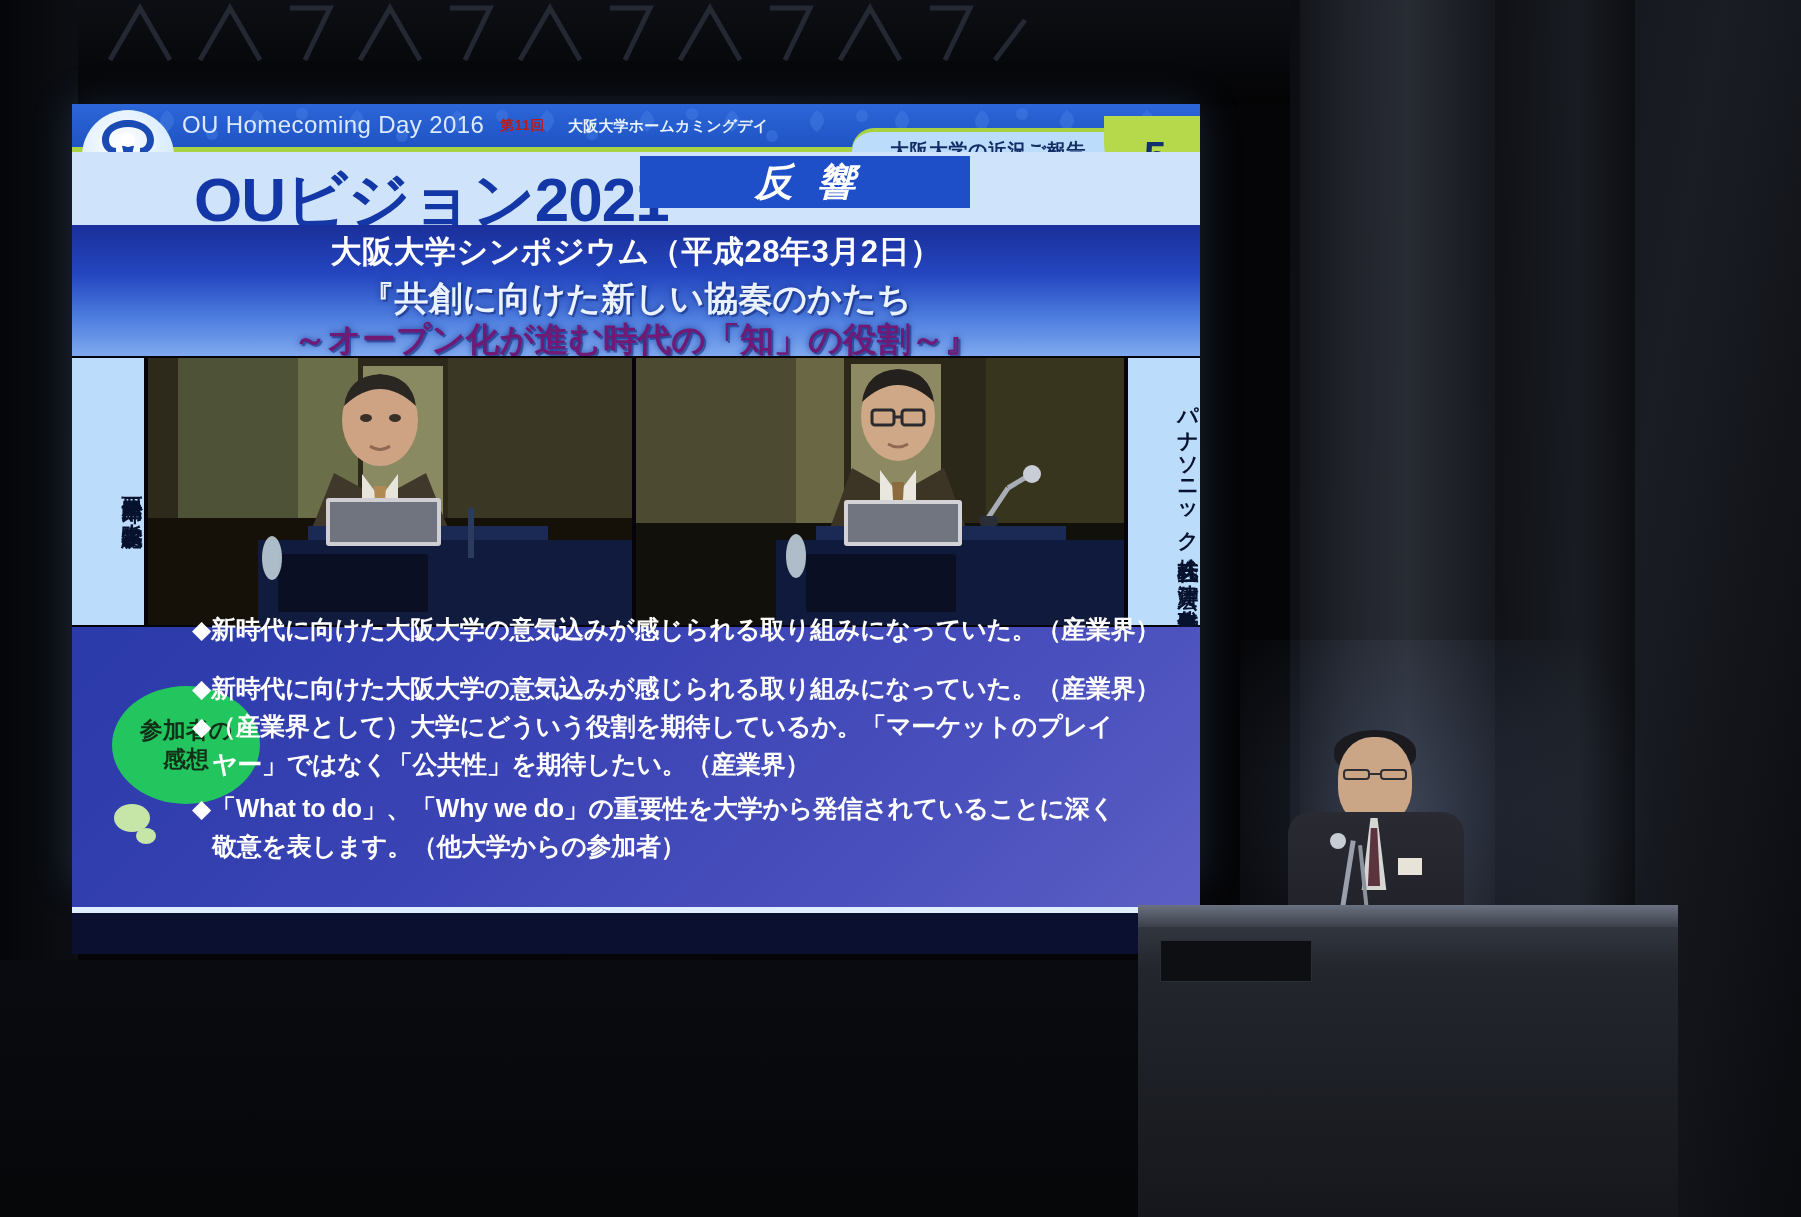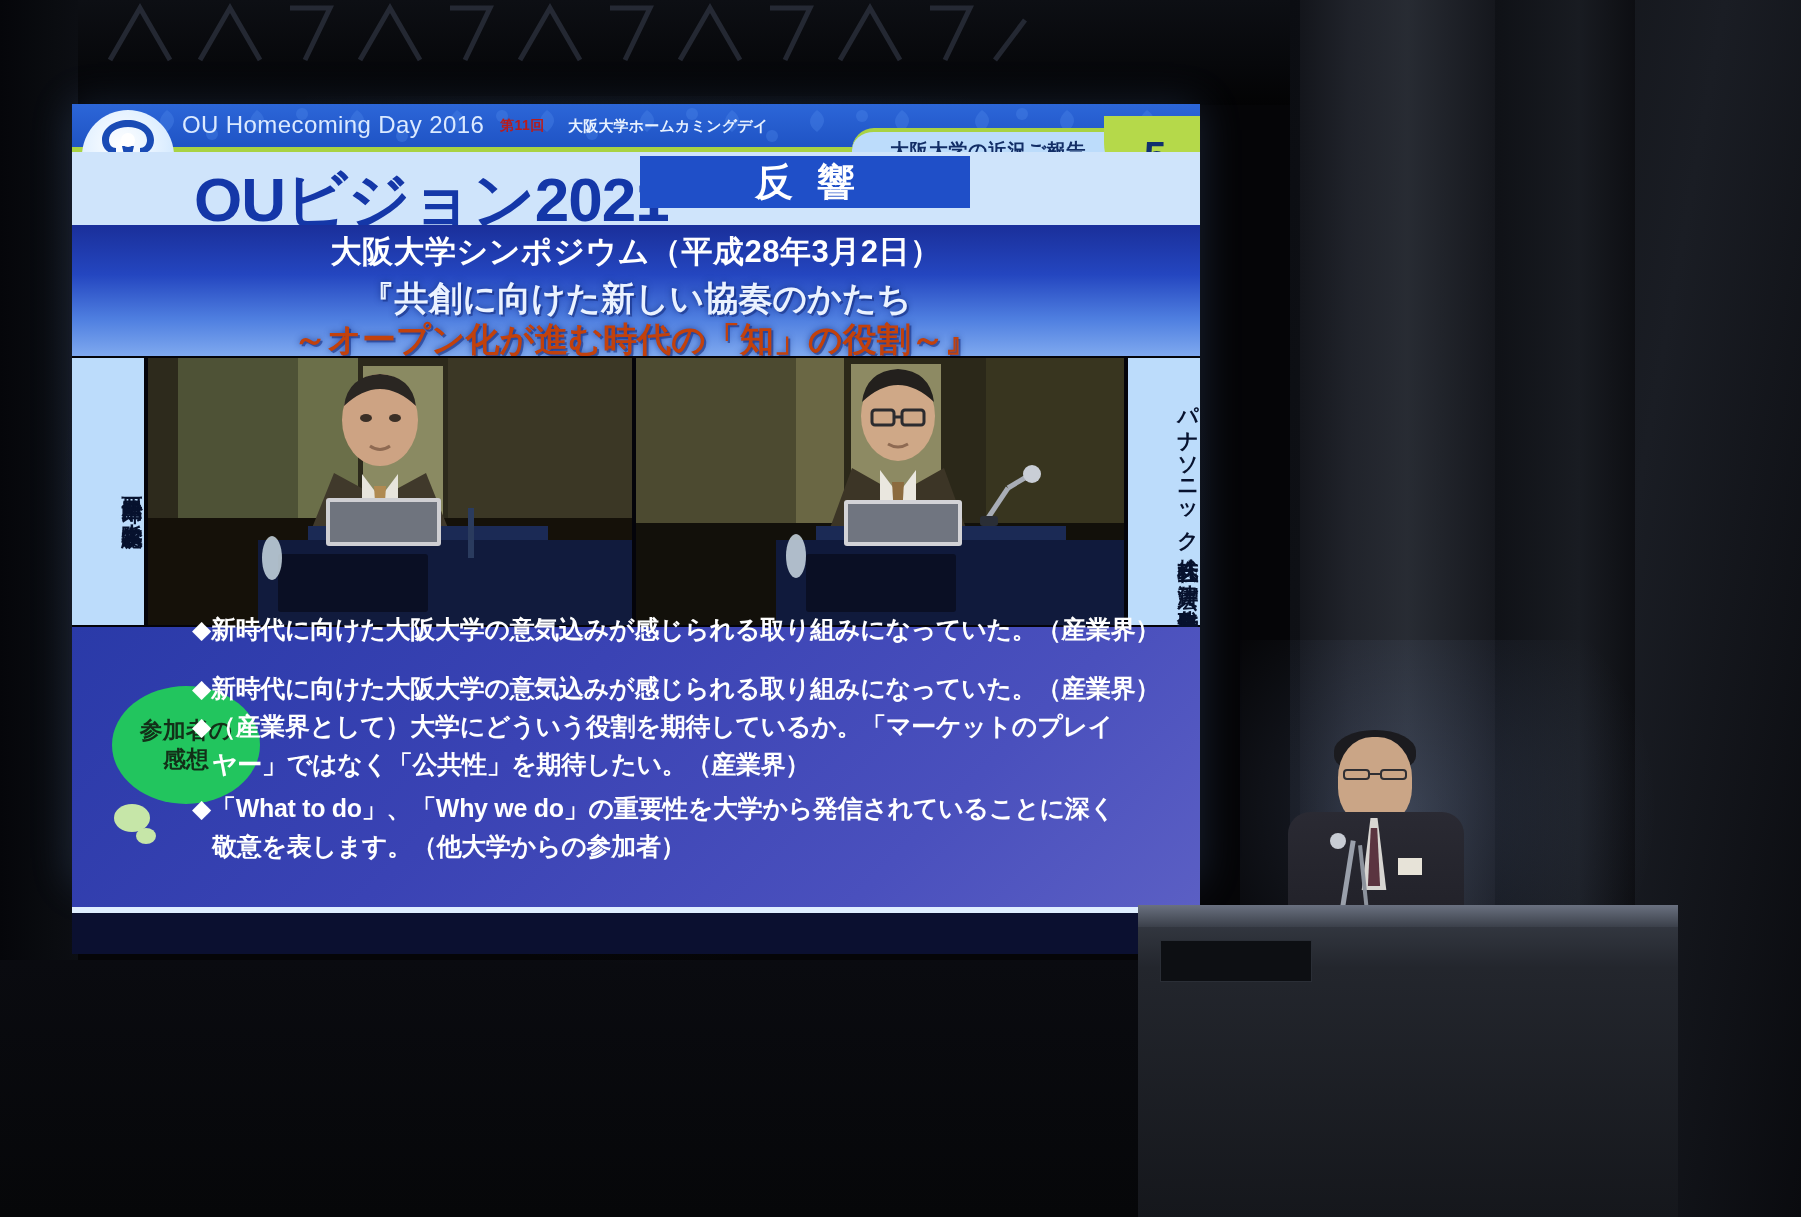--- a/index.html
+++ b/index.html
@@ -58,32 +58,32 @@
   .logo-txt{position:absolute;left:18px;top:72px;width:76px;text-align:center;
     color:#1a3f96;font-size:13px;font-weight:700;letter-spacing:-.5px;}
 
   
   .title-row{position:absolute;left:0;top:48px;width:100%;height:70px;background:#cfe4fb;}
   .title-main{position:absolute;left:122px;top:54px;color:#1437a8;font-size:62px;
     font-weight:700;letter-spacing:-1px;white-space:nowrap;}
   .title-box{position:absolute;left:568px;top:52px;width:330px;height:52px;
     background:#1f4fc8;display:flex;align-items:center;justify-content:center;}
   .title-box span{color:#ffffff;font-size:38px;font-weight:700;letter-spacing:24px;
-    text-indent:24px;}
+    text-indent:24px;font-style:italic;}
 
   
   .banner{position:absolute;left:0;top:121px;width:100%;height:131px;
     background:linear-gradient(180deg,#1a2f9a 0%,#2446c0 38%,#4f7fe0 72%,#7fa9ef 100%);}
   .banner-l1{position:absolute;left:0;top:127px;width:100%;text-align:center;
     color:#ffffff;font-size:31px;font-weight:700;letter-spacing:.5px;}
   .banner-l2{position:absolute;left:0;top:172px;width:100%;text-align:center;
     color:#eaf2ff;font-size:34px;font-weight:700;
     text-shadow:0 0 6px rgba(20,50,140,.85),2px 2px 0 rgba(20,40,120,.55);}
   .banner-l3{position:absolute;left:0;top:213px;width:100%;text-align:center;
-    color:#c2410c;font-size:34px;font-weight:700;
+    color:#701a75;font-size:34px;font-weight:700;
     text-shadow:0 0 6px rgba(20,50,140,.85),2px 2px 0 rgba(20,40,120,.55);}
 
   
   .photoband{position:absolute;left:0;top:252px;width:100%;height:271px;background:#04040a;}
   .vcap{position:absolute;top:254px;width:72px;height:267px;background:#bcdcfb;
     color:#07122e;font-size:21px;font-weight:700;
     writing-mode:vertical-rl;text-orientation:upright;
     display:flex;align-items:flex-start;justify-content:center;padding-top:10px;
     line-height:1.15;letter-spacing:1px;box-sizing:border-box;}
   .vcap.left{left:0;}

